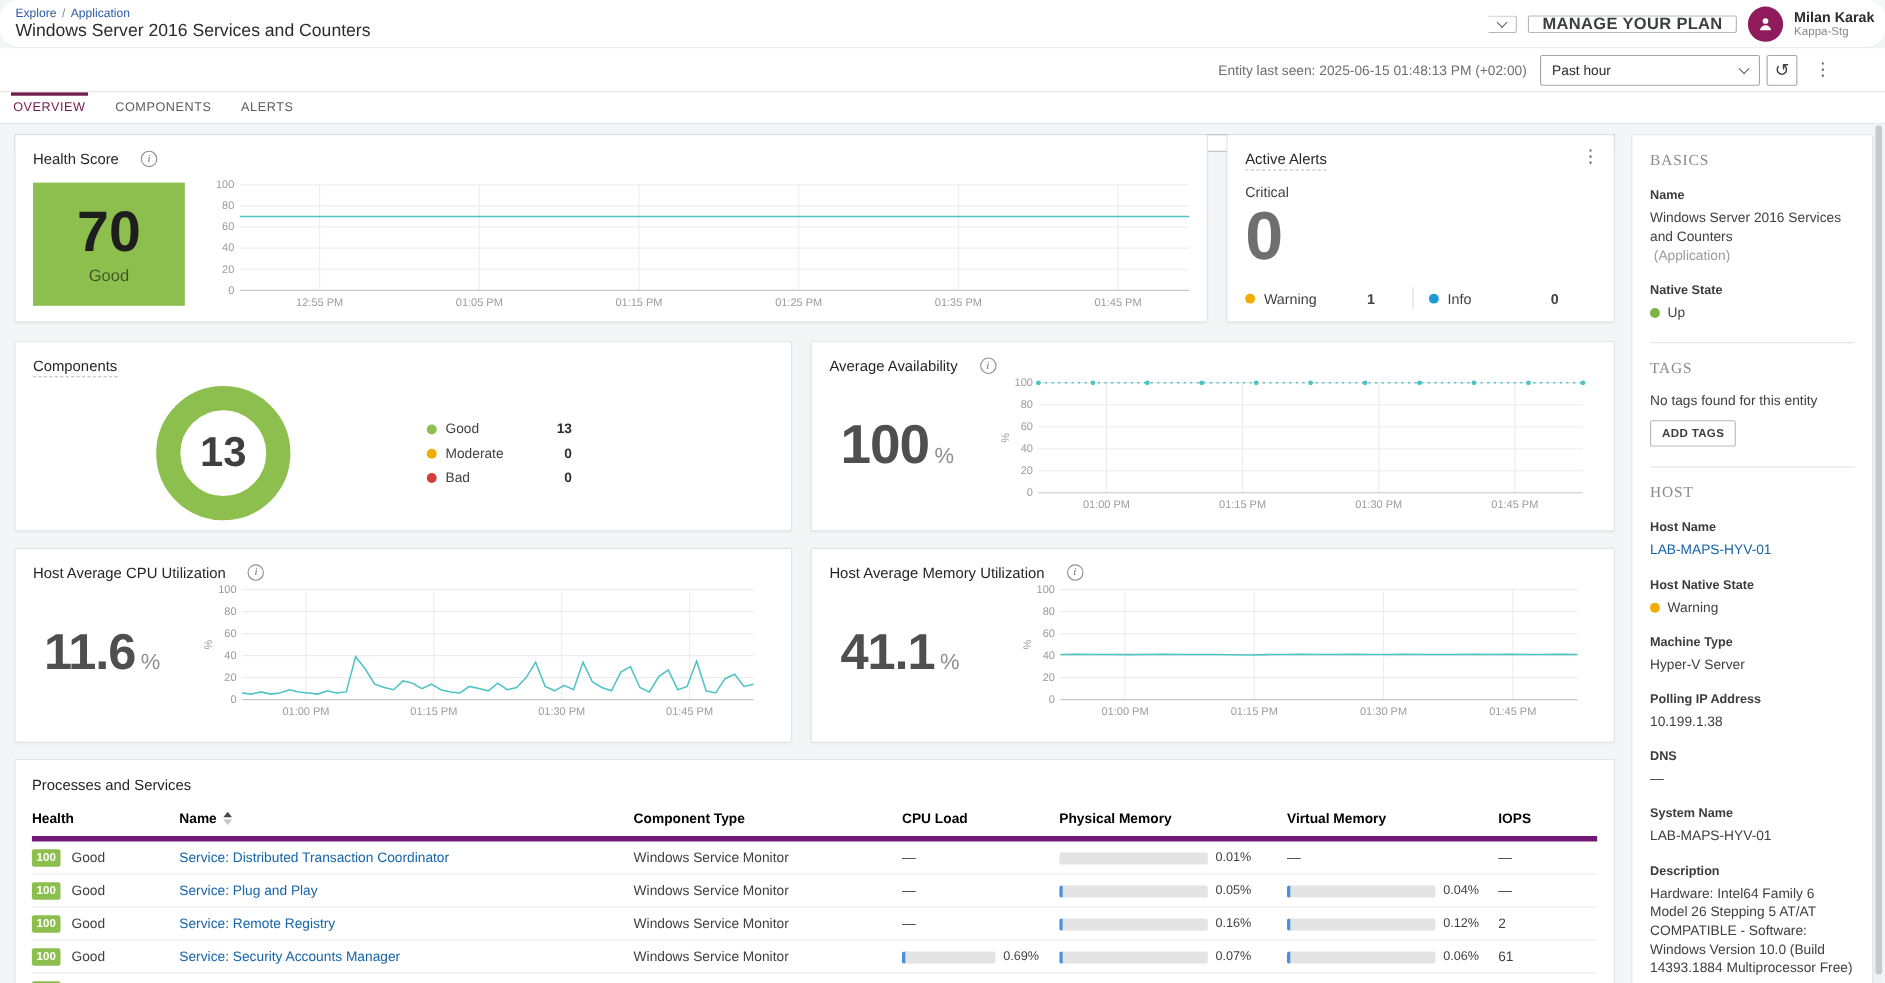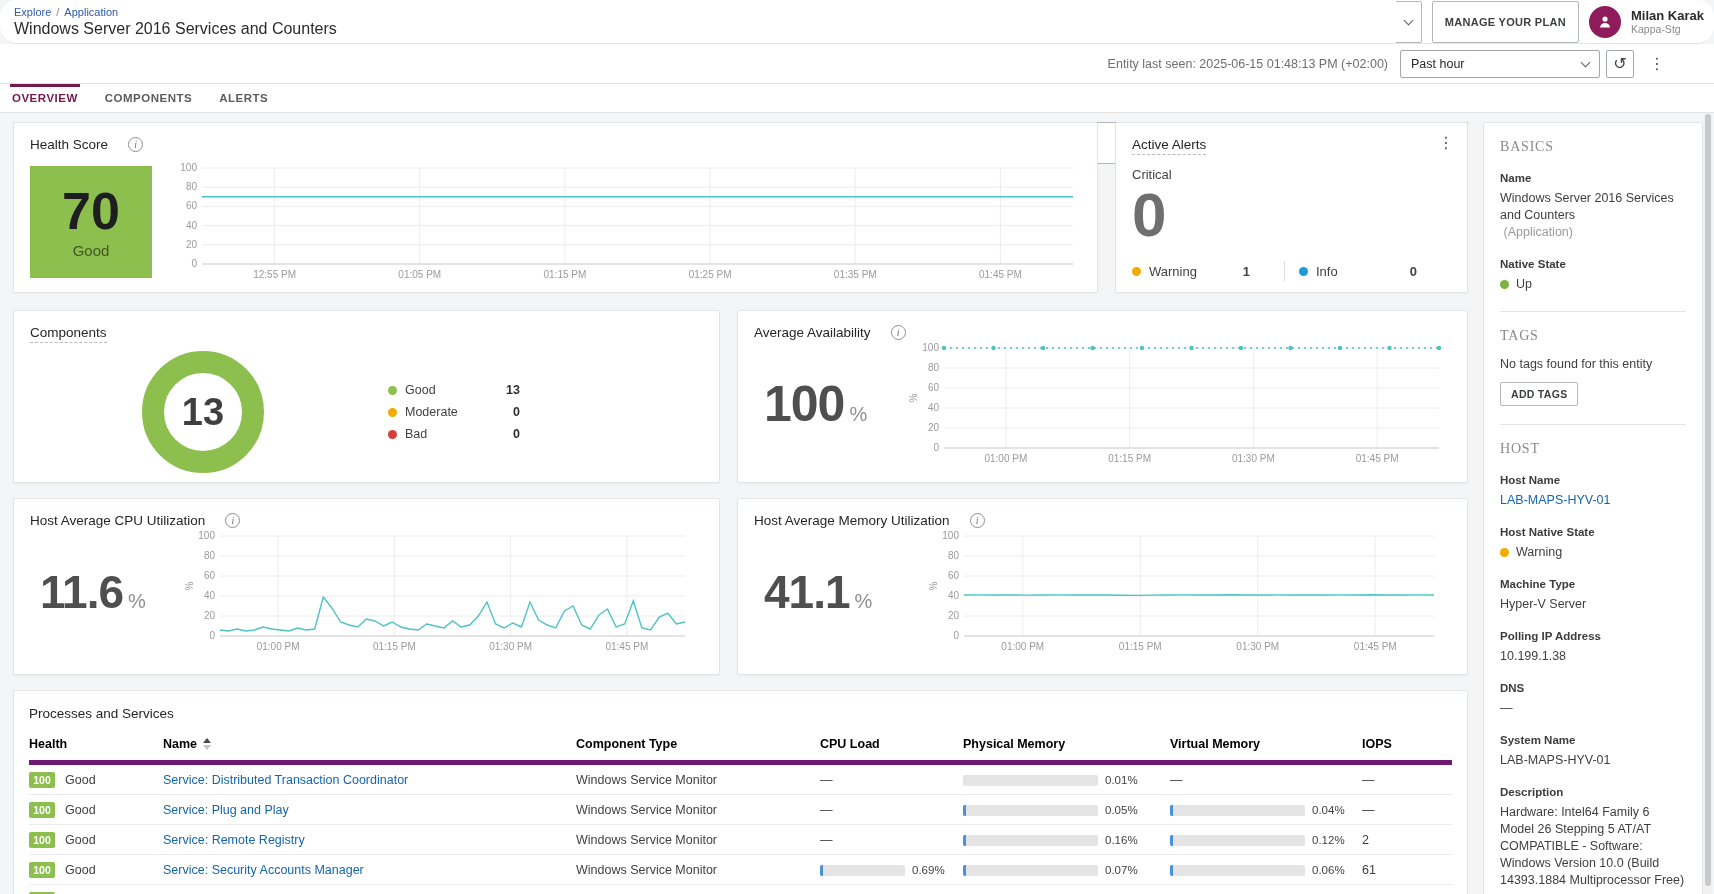--- a/index.html
+++ b/index.html
@@ -8,59 +8,59 @@
 a { text-decoration:none; color:#1565ab; }
 button { font-family:inherit; }
 
 
 .topbar { height:44px; background:#fff; border-bottom:1px solid #e6e6e6; display:flex; align-items:center; justify-content:space-between; padding:0 10px 0 14px;border-radius:17px; }
 .crumbs { font-size:11px; color:#2d5aa9; display:flex; gap:5px; align-items:center; }
 .crumbs a { color:#2d5aa9; }
 .crumbs .sep { color:#8a8a8a; }
 .page-title { font-size:16px; color:#2b2b2b; font-weight:400; margin-top:2px; }
 .top-right { display:flex; align-items:center; gap:10px; }
-.btn { border:1px solid #b4b7ba; background:#fff; border-radius:2px; font-size:11px; font-weight:bold; color:#3c3e40; height:42px; display:inline-flex; align-items:center; justify-content:center; padding:0 12px; letter-spacing:.3px; cursor:pointer; }
+.btn { border:1px solid #b4b7ba; background:#fff; border-radius:2px; font-size:15px; font-weight:bold; color:#3c3e40; height:16px; display:inline-flex; align-items:center; justify-content:center; padding:0 12px; letter-spacing:.3px; cursor:pointer; }
 .split { display:inline-flex; }
 .split .main { border-radius:2px 0 0 2px; }
 .split .caret { border-left:none; border-radius:0 2px 2px 0; padding:0 9px; }
 .plus::before { content:"+"; font-size:14px; font-weight:normal; margin-right:6px; color:#3c3e40; }
 .chev { width:7px; height:7px; border-right:1.5px solid #5f6163; border-bottom:1.5px solid #5f6163; transform:rotate(45deg); display:inline-block; margin-top:-3px; }
 .avatar { width:32px; height:32px; border-radius:50%; background:#8f1a5c; display:flex; align-items:center; justify-content:center; flex:none; cursor:pointer; }
 .uname { font-size:13px; font-weight:bold; color:#2b2b2b; line-height:15px; white-space:nowrap; }
 .uorg { font-size:10.5px; color:#8a8a8a; }
 
 
 .subbar { height:40px; background:#fff; border-bottom:1px solid #e0e0e0; display:flex; align-items:center; justify-content:flex-end; padding-right:46px; gap:12px; }
 .lastseen { font-size:12.5px; color:#6e6e6e; }
 .select { width:200px; height:28px; border:1px solid #a4a7aa; border-radius:2px; background:#fff; display:flex; align-items:center; justify-content:space-between; padding:0 10px; font-size:12.5px; color:#2b2b2b; cursor:pointer; }
 .iconbtn { width:28px; height:28px; border:1px solid #a4a7aa; border-radius:2px; background:#fff; display:flex; align-items:center; justify-content:center; font-size:16px; color:#3f3f3f; cursor:pointer; margin-left:-6px; }
 .kebab { color:#5a5a5a; font-size:16px; cursor:pointer; padding:0 3px; background:none; border:none; line-height:1; }
 
 
 .tabsbar { height:29px; background:#fff; border-bottom:1px solid #e3e3e3; display:flex; padding-left:12px; gap:27px; }
-.tab { font-size:11.5px; font-weight:bold; color:#5c5c5c; letter-spacing:.5px; display:flex; align-items:center; position:relative; cursor:pointer; }
+.tab { font-size:11.5px; font-weight:normal; color:#5c5c5c; letter-spacing:.5px; display:flex; align-items:center; position:relative; cursor:pointer; }
 .tab.active { color:#701a4e; }
 .tab.active::before { content:""; position:absolute; top:0; left:-2px; right:-2px; height:3px; background:#701a4e; }
 
 
 .main { position:absolute; left:13px; top:122px; width:1455px; }
 .row { display:flex; gap:17px; }
 .row1 { height:171px; margin-bottom:17px; }
 .row2 { height:173px; margin-bottom:15px; }
 .row3 { height:177px; margin-bottom:15px; }
 .card { background:#fff; border:1px solid #e3e4e6; border-radius:2px; box-shadow:0 1px 2px rgba(0,0,0,.04); padding:14px 16px; position:relative; }
 .card-title { font-size:13.5px; color:#262626; display:flex; align-items:center; gap:20px; }
 .card-title .dashed { border-bottom:1px dashed #b9b9b9; padding-bottom:2px; }
 .info { width:15px; height:15px; border:1px solid #8f8f8f; border-radius:50%; color:#6f6f6f; display:inline-flex; align-items:center; justify-content:center; font-size:10px; font-family:"Liberation Serif",serif; font-style:italic; cursor:pointer; }
 .info::after { content:"i"; }
 
 
 .hs-card { width:1085px; flex:none; }
 .hs-body { display:flex; align-items:center; margin-top:10px; }
-.hs-box { width:122px; height:112px; display:flex; flex-direction:column; align-items:center; justify-content:center; margin-right:16px; flex:none; }
+.hs-box { width:138px; height:112px; display:flex; flex-direction:column; align-items:center; justify-content:center; margin-right:16px; flex:none; }
 .hs-score { font-size:52px; font-weight:bold; color:#1e1e1e; line-height:1; }
 .hs-status { font-size:15px; color:rgba(0,0,0,.55); margin-top:5px; }
 
 
 .aa-card { flex:1; }
 .aa-critical { font-size:13px; color:#424242; margin-top:12px; }
 .aa-zero { font-size:62px; font-weight:bold; color:#6f6f6f; line-height:1.05; }
 .aa-legend { display:flex; align-items:center; margin-top:14px; }
 .aa-item { flex:1; display:flex; align-items:center; gap:8px; font-size:13px; color:#424242; }
 .aa-val { margin-left:auto; font-weight:bold; padding-right:34px; }

